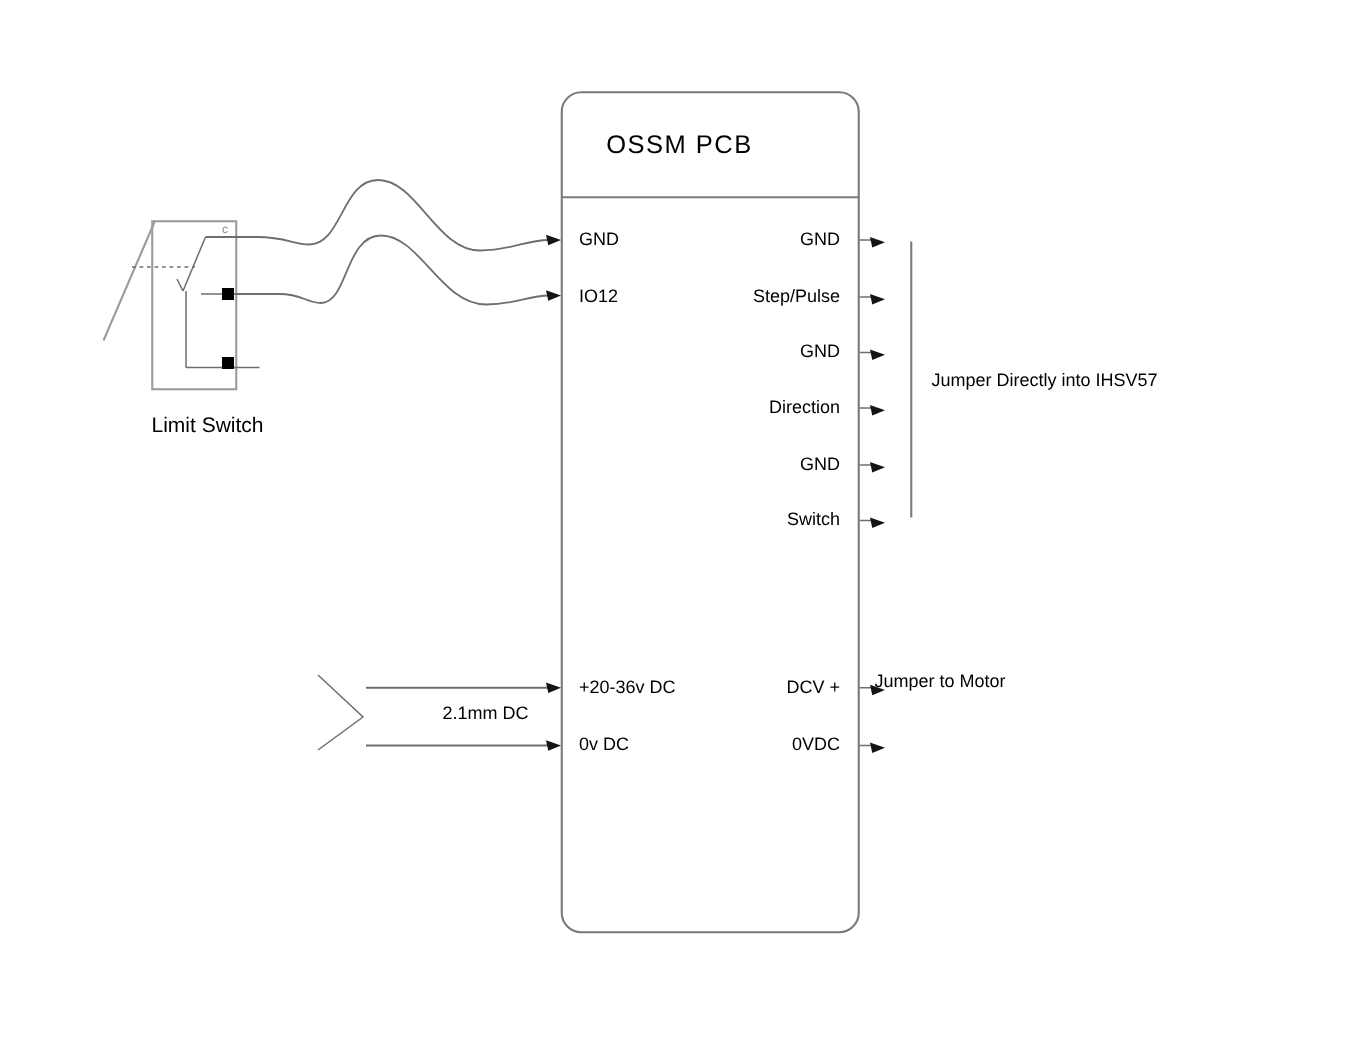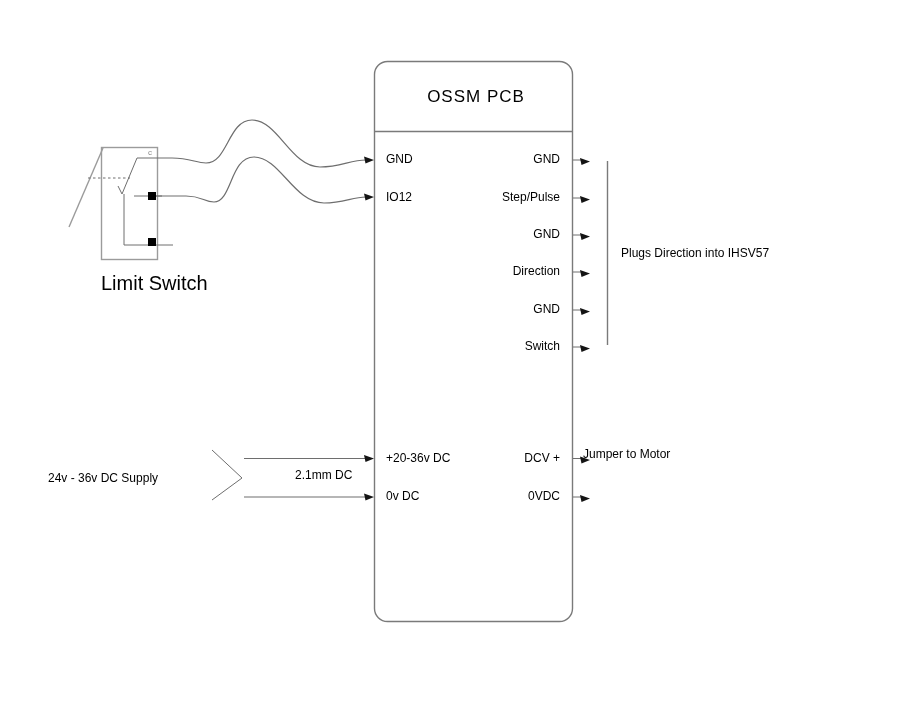--- a/index.html
+++ b/index.html
@@ -20,23 +20,23 @@
   .thinline{stroke:var(--wire-stroke);stroke-width:1;fill:none;}
   .arrow{fill:var(--arrow-fill);stroke:none;}
   .sq{fill:#000;stroke:none;}
   .lbl{
     position:absolute; font-size:12px; line-height:19px; white-space:nowrap;
     color:var(--text);
   }
   .lbl.right{text-align:right;}
   .title{
     position:absolute; left:374px; top:87px; width:158px; text-align:center;
-    font-size:17px; letter-spacing:1px; line-height:20px;padding-left:23px;
+    font-size:17px; letter-spacing:1px; line-height:20px;
   }
-  .bigger{font-size:20px;}
+  .bigger{font-size:14px;}
   .tiny{position:absolute; font-size:8px; line-height:8px; color:#8a8a8a;}
 </style>
 </head>
 <body>
 
 <div class="canvas">
 
   <svg width="900" height="704" viewBox="0 0 900 704">
 
     <rect x="374.5" y="61.5" width="198" height="560" rx="13" class="boxline"></rect>
@@ -117,20 +117,19 @@
 
   <div class="lbl right" style="right:340px;top:150px;">GND</div>
   <div class="lbl right" style="right:340px;top:188px;margin-left:25px;">Step/Pulse</div>
   <div class="lbl right" style="right:340px;top:225px;">GND</div>
   <div class="lbl right" style="right:340px;top:262px;">Direction</div>
   <div class="lbl right" style="right:340px;top:300px;">GND</div>
   <div class="lbl right" style="right:340px;top:337px;">Switch</div>
   <div class="lbl right" style="right:340px;top:449px;">DCV +</div>
   <div class="lbl right" style="right:340px;top:487px;">0VDC</div>
 
-  <div class="lbl" style="left:621px;top:244px;">Plugs Direction into IHSV57</div>
+  <div class="lbl" style="left:621px;top:244px;">Jumper Directly into IHSV57</div>
   <div class="lbl" style="left:583px;top:445px;">Jumper to Motor</div>
-  <div class="lbl" style="left:48px;top:469px;">24v - 36v DC Supply</div>
   <div class="lbl" style="left:263px;top:466px;margin-left:32px;">2.1mm DC</div>
   <div class="lbl bigger" style="left:101px;top:274px;">Limit Switch</div>
   <div class="tiny" style="left:148px;top:149px;">c</div>
 
 </div>
 
 </body></html>

